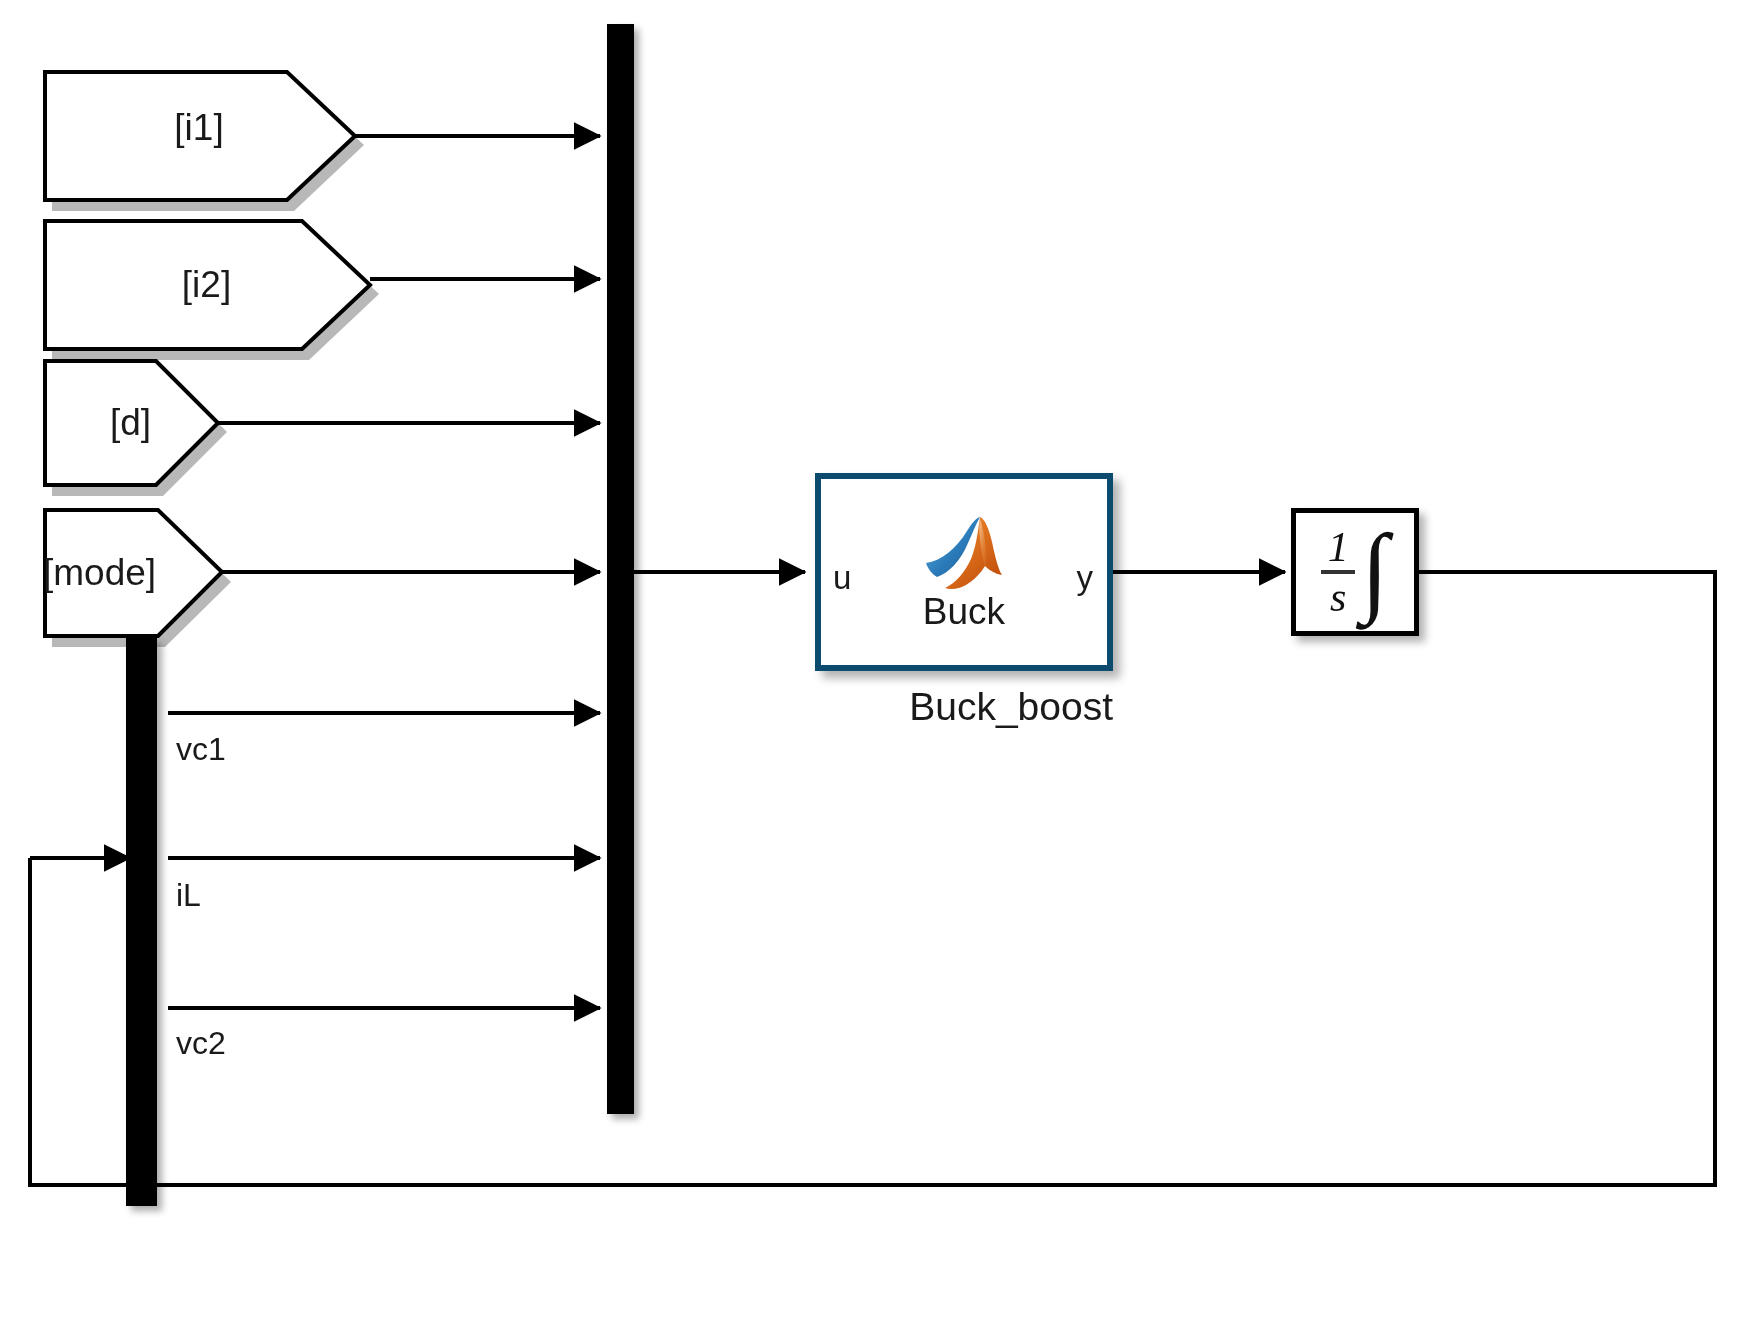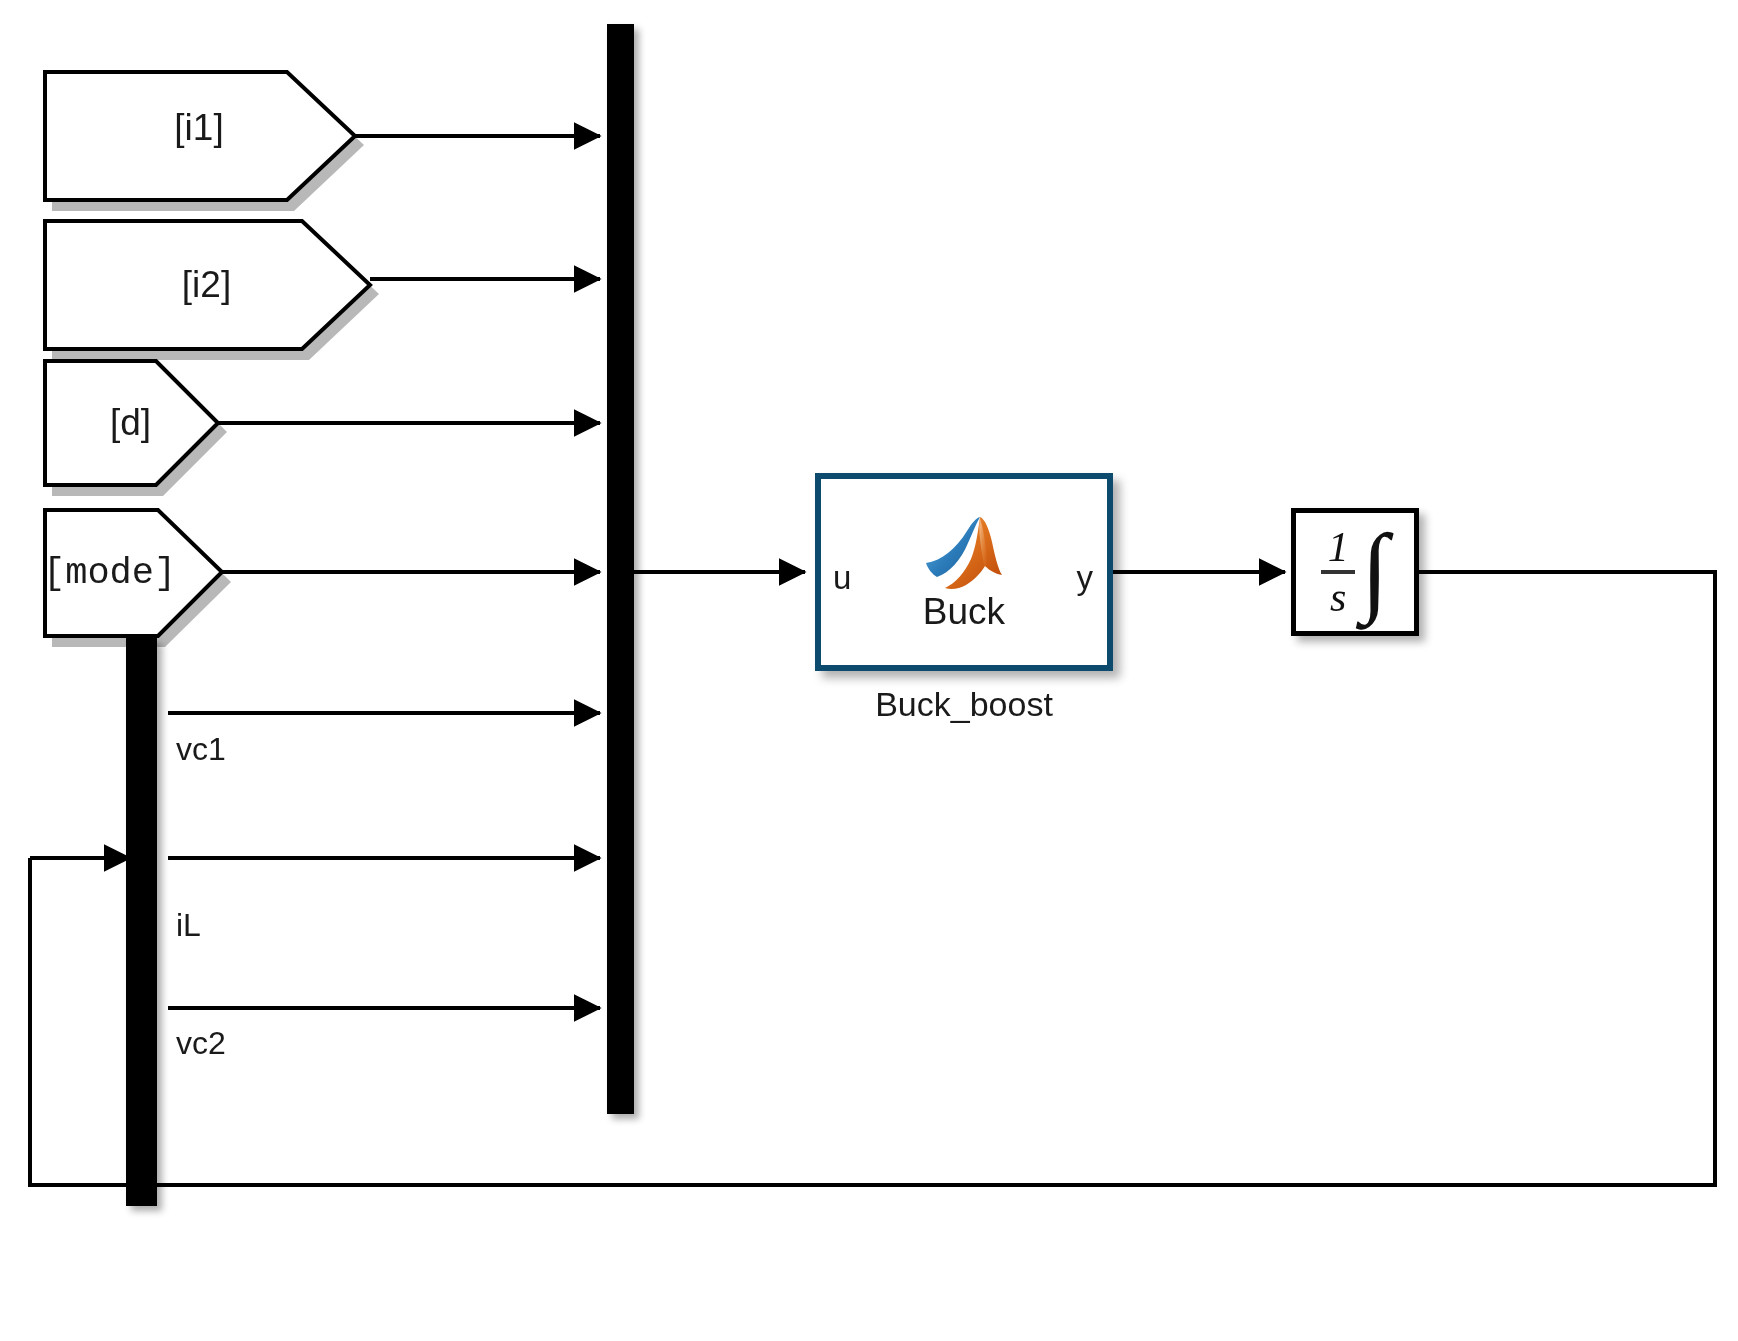--- a/index.html
+++ b/index.html
@@ -92,24 +92,24 @@
     display: block;
   }
   .sub-caption {
     font-size: 37px;
     color: #1a1a1a;
     margin-top: 2px;
     line-height: 1;
   }
   .block-name {
     position: absolute;
-    font-size: 34px;
+    font-size: 39px;
     color: #1a1a1a;
     white-space: nowrap;
-    text-align: center;
+    text-align: right;
   }
 
   
   .integrator {
     position: absolute;
     box-sizing: border-box;
     background: #ffffff;
     border: 5px solid #000000;
     box-shadow: 6px 6px 8px rgba(0,0,0,0.3);
     display: flex;
@@ -222,29 +222,29 @@
     <div class="tag-label">[d]</div>
   </div>
 
   <div class="from-block overflow" style="left:43px; top:508px; width:179px; height:130px;">
     <svg class="shadow-svg" width="189" height="140" viewBox="0 0 189 140">
       <polygon points="9,9 122,9 188,74 122,139 9,139" fill="rgba(0,0,0,0.28)"></polygon>
     </svg>
     <svg class="shape-svg" width="189" height="140" viewBox="0 0 189 140">
       <polygon points="2,2 115,2 179,64 115,128 2,128" fill="#ffffff" stroke="#000000" stroke-width="4"></polygon>
     </svg>
-    <div class="tag-label" style="left:-2px; width:190px;font-family:Liberation Mono, monospace;">[mode]</div>
+    <div class="tag-label" style="left:-2px; width:190px;">[mode]</div>
   </div>
 
   <div class="bar" style="left:126px; top:638px; width:31px; height:568px;"></div>
 
   <div class="bar" style="left:607px; top:24px; width:27px; height:1090px;"></div>
 
   <div class="sig-label" style="left:176px; top:731px;">vc1</div>
-  <div class="sig-label" style="left:176px; top:877px;margin-top:30px;">iL</div>
+  <div class="sig-label" style="left:176px; top:877px;">iL</div>
   <div class="sig-label" style="left:176px; top:1025px;">vc2</div>
 
   <div class="sub-block" style="left:815px; top:473px; width:298px; height:198px;">
     <div class="sub-inner">
       <svg class="matlab-logo" width="82" height="76" viewBox="0 0 82 76">
         <defs>
           <linearGradient id="blueGrad" x1="0" y1="0" x2="1" y2="1">
             <stop offset="0%" stop-color="#5fb3e0"></stop>
             <stop offset="55%" stop-color="#2b7bba"></stop>
             <stop offset="100%" stop-color="#1b5c90"></stop>

